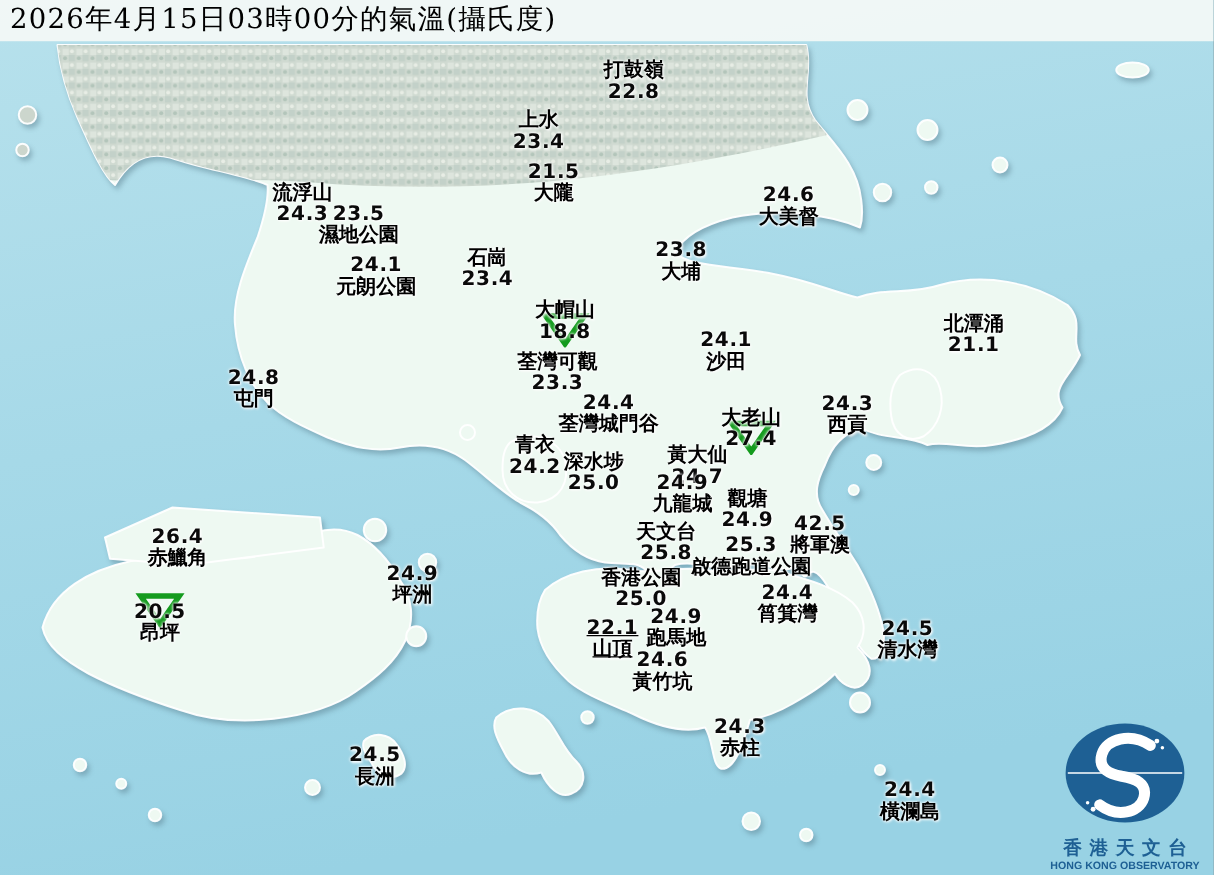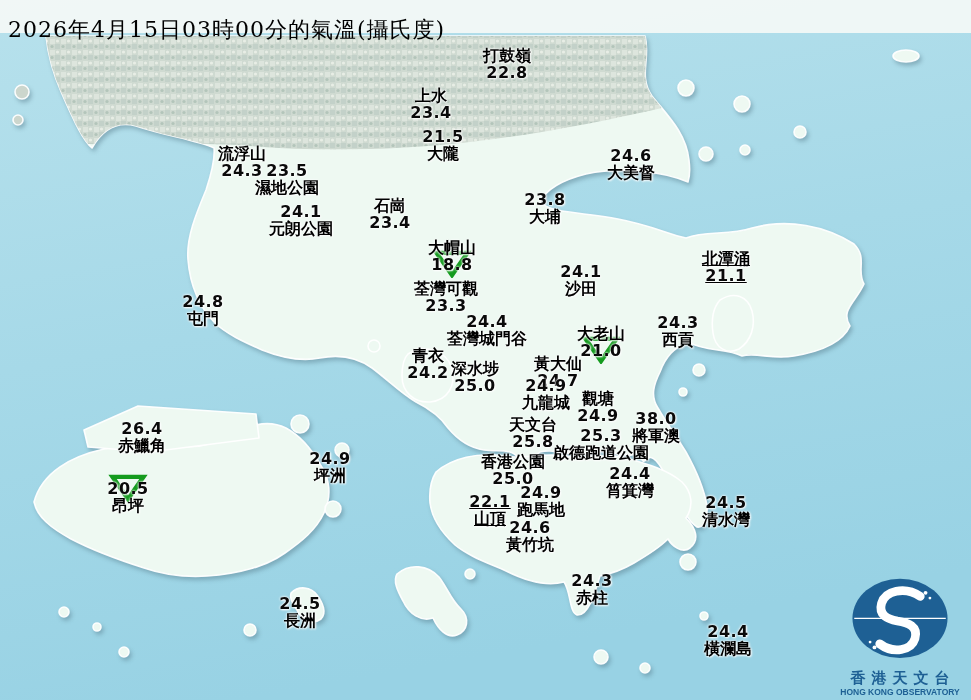--- a/index.html
+++ b/index.html
@@ -2,21 +2,21 @@
 <html><head>
 <meta charset="utf-8">
 <style>
   html,body{margin:0;padding:0;background:#666;}
   #screen{position:relative;width:971px;height:700px;overflow:hidden;
           font-family:"DejaVu Sans",sans-serif;background:#a5d8e7;}
   #map{position:absolute;inset:0;z-index:1;}
   .landg{filter:drop-shadow(2px 3px 2px rgba(85,120,135,.45));}
   #titlebar{position:absolute;left:0;top:0;width:100%;height:33px;z-index:30;
             background:rgba(251,251,248,.84);box-sizing:border-box;
-            padding:16px 0 0 8px;color:#000;
+            padding:2px 0 0 8px;color:#000;
             font:22px/28px "DejaVu Serif","Liberation Serif",serif;
             letter-spacing:1px;white-space:nowrap;}
   #stations{position:absolute;inset:0;z-index:20;}
   .station{position:absolute;width:150px;text-align:center;line-height:17px;}
   .s-name{position:relative;z-index:2;color:#000000;
           font:bold 16px/17px "DejaVu Sans",sans-serif;
           text-shadow:0 0 2px #fff,0 0 3px rgba(255,255,255,.9),1px 1px 2px rgba(255,255,255,.8);}
   .s-value{position:relative;z-index:2;color:#0a0a0a;
           font:bold 16px/17px "DejaVu Sans",sans-serif;letter-spacing:.5px;
           text-shadow:0 0 2px #fff,0 0 3px rgba(255,255,255,.9),1px 1px 2px rgba(255,255,255,.8);}
@@ -136,21 +136,21 @@
         <div class="s-value">24.1</div>
         <div class="s-name">元朗公園</div>
       </div>
       <div class="station" style="left: 377px; top: 239px;">
         <div class="s-name">大帽山</div>
         <div class="s-value">18.8</div>
         <svg class="tri" viewBox="0 0 40 30" style="top: 10px;">
           <polygon points="4,4 36,4 20,27" fill="none" stroke="#149b1e" stroke-width="4.5" stroke-linejoin="miter"></polygon>
         </svg>
       </div>
-      <div class="station" style="left: 651px; top: 250px; text-decoration: underline;">
+      <div class="station" style="left: 704px; top: 250px;">
         <div class="s-name">北潭涌</div>
         <div class="s-value">21.1</div>
       </div>
       <div class="station" style="left: 506px; top: 263px;">
         <div class="s-value">24.1</div>
         <div class="s-name">沙田</div>
       </div>
       <div class="station" style="left: 371px; top: 280px;">
         <div class="s-name">荃灣可觀</div>
         <div class="s-value">23.3</div>
@@ -162,21 +162,21 @@
       <div class="station" style="left: 412px; top: 313px;">
         <div class="s-value">24.4</div>
         <div class="s-name">荃灣城門谷</div>
       </div>
       <div class="station" style="left: 603px; top: 314px;">
         <div class="s-value">24.3</div>
         <div class="s-name">西貢</div>
       </div>
       <div class="station" style="left: 526px; top: 325px;">
         <div class="s-name">大老山</div>
-        <div class="s-value">21.0</div>
+        <div class="s-value">27.4</div>
         <svg class="tri" viewBox="0 0 40 30" style="top: 10px;">
           <polygon points="4,4 36,4 20,27" fill="none" stroke="#149b1e" stroke-width="4.5" stroke-linejoin="miter"></polygon>
         </svg>
       </div>
       <div class="station" style="left: 353px; top: 347px;">
         <div class="s-name">青衣</div>
         <div class="s-value">24.2</div>
       </div>
       <div class="station" style="left: 483px; top: 355px;">
         <div class="s-name">黃大仙</div>
@@ -188,21 +188,21 @@
       </div>
       <div class="station" style="left: 471px; top: 377px;">
         <div class="s-value">24.9</div>
         <div class="s-name">九龍城</div>
       </div>
       <div class="station" style="left: 523px; top: 390px;">
         <div class="s-name">觀塘</div>
         <div class="s-value">24.9</div>
       </div>
       <div class="station" style="left: 581px; top: 410px;">
-        <div class="s-value">38.0</div>
+        <div class="s-value">42.5</div>
         <div class="s-name">將軍澳</div>
       </div>
       <div class="station" style="left: 458px; top: 416px;">
         <div class="s-name">天文台</div>
         <div class="s-value">25.8</div>
       </div>
       <div class="station" style="left: 67px; top: 420px;">
         <div class="s-value">26.4</div>
         <div class="s-name">赤鱲角</div>
       </div>

